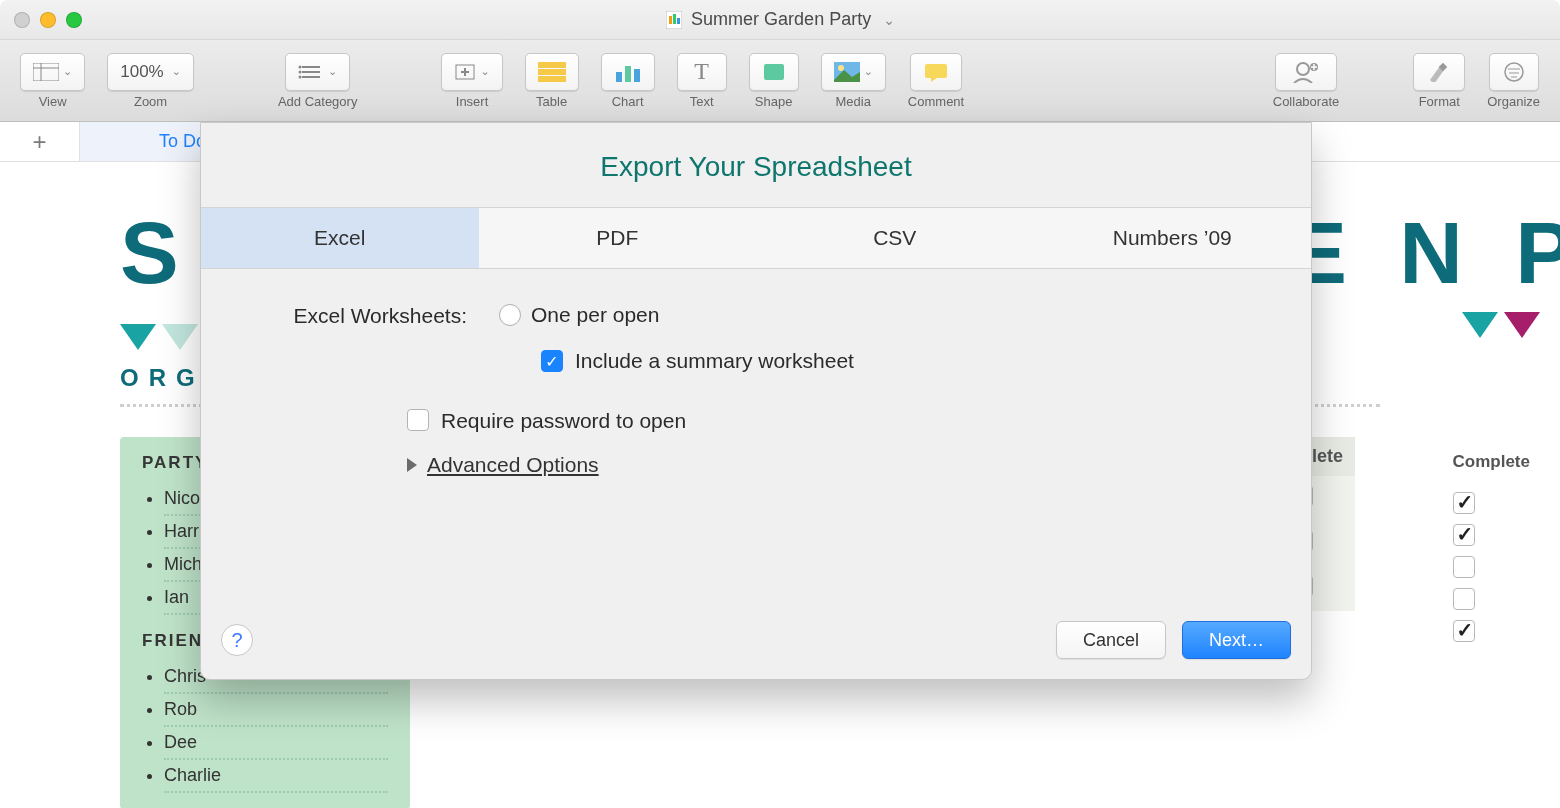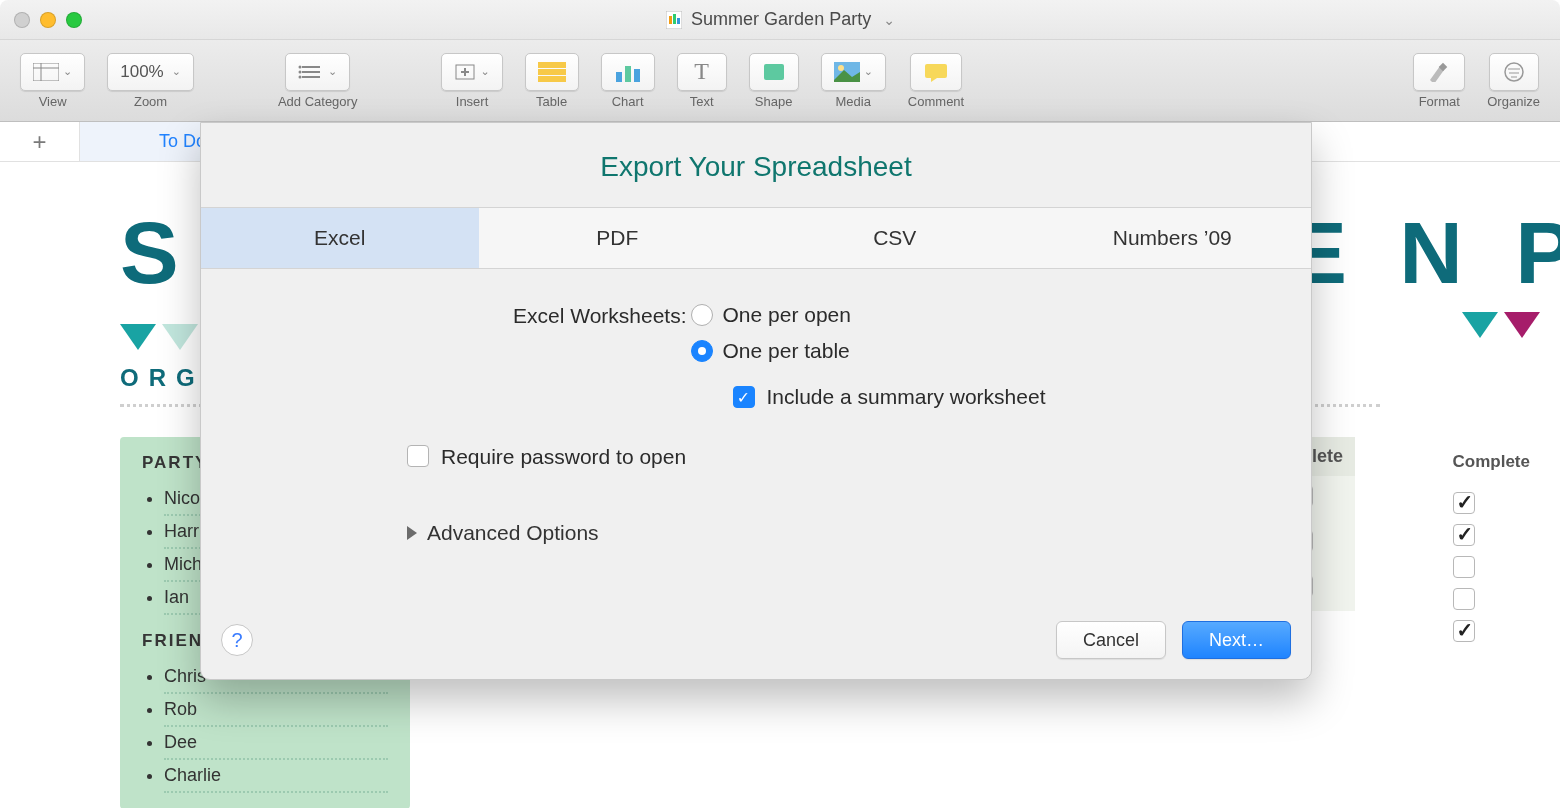--- a/index.html
+++ b/index.html
@@ -51,32 +51,32 @@
 .chkcell{display:inline-block;width:22px;height:22px;background:#fff;border:1px solid #b8b8b8;border-radius:4px;position:relative;}
 .chkcell.on::after{content:"✓";position:absolute;left:3px;top:-3px;font-size:20px;color:#222;font-weight:700;}
 
 
 .sheet{ position:absolute; left:200px; top:122px; width:1112px; height:558px; background:#f0f0f0; border:1px solid #c9c9c9; border-bottom-left-radius:10px; border-bottom-right-radius:10px; box-shadow:0 20px 40px rgba(0,0,0,.25); z-index:100;}
 .sheet h2{ text-align:center; font-size:28px; font-weight:500; color:#0f766e; padding:28px 0 24px 0;}
 .tabs{display:flex;border-top:1px solid #d4d4d4;border-bottom:1px solid #d4d4d4;background:#f6f6f6;}
 .tabs .tab{flex:1;text-align:center;padding:18px 0;font-size:21px;color:#333;position:relative;}
 .tabs .tab.active{background:#d4e2f4;}
 .sheet-body{padding:34px 46px 0 46px;font-size:21px;color:#2b2b2b;}
-.row{display:flex;align-items:flex-start;gap:4px;margin-bottom:8px;justify-content:center;}
+.row{display:flex;align-items:flex-start;gap:32px;margin-bottom:8px;}
 .row .lbl{width:220px;text-align:right;padding-top:1px;}
 .radiocol{display:flex;flex-direction:column;gap:12px;}
 .radio{display:flex;align-items:center;gap:10px;}
 .rdot{width:22px;height:22px;border-radius:50%;border:1.5px solid #b0b0b0;background:#fff;display:inline-block;position:relative;}
 .rdot.on{border-color:#1a84ff;background:#1a84ff;}
 .rdot.on::after{content:"";position:absolute;left:6px;top:6px;width:8px;height:8px;border-radius:50%;background:#fff;}
 .chkrow{display:flex;align-items:center;gap:12px;margin:10px 0 0 42px;}
 .chkbox{width:22px;height:22px;border-radius:4px;background:#fff;border:1px solid #b4b4b4;display:inline-flex;align-items:center;justify-content:center;}
 .chkbox.on{background:#1a84ff;border-color:#1a84ff;color:#fff;font-size:16px;}
 .simple-chk{display:flex;align-items:flex-start;gap:12px;margin:36px 0 0 160px;}
-.adv{display:flex;align-items:center;gap:10px;margin:52px 0 0 160px;color:#333;}
+.adv{display:flex;align-items:center;gap:10px;margin:20px 0 0 160px;color:#333;text-decoration:underline;}
 .adv .tri2{width:0;height:0;border-top:7px solid transparent;border-bottom:7px solid transparent;border-left:10px solid #6b6b6b;}
 .sheet-footer{position:absolute;bottom:20px;left:20px;right:20px;display:flex;align-items:center;gap:16px;}
 .helpbtn{width:32px;height:32px;border-radius:50%;background:#fff;border:1px solid #c7c7c7;color:#3a7cff;font-size:20px;display:flex;align-items:center;justify-content:center;}
 .pushbtn{height:38px;padding:0 26px;background:linear-gradient(#fff,#f4f4f4);border:1px solid #c7c7c7;border-radius:6px;font-size:18px;color:#333;display:flex;align-items:center;box-shadow:0 1px 1px rgba(0,0,0,.08);}
 .pushbtn.primary{background:linear-gradient(#57aaff,#1f84ff);border-color:#1f6fe0;color:#fff;}
 
 
 .bunting-r{position:absolute;right:20px;top:150px;display:flex;gap:6px;}
 .bunting-r .tri:nth-child(2){border-top-color:#a61d6a;}
 </style>
@@ -197,20 +197,32 @@
   <div class="toolbtn">
     <div class="iconbox">
         <svg width="26" height="20">
           <rect x="2" y="2" width="22" height="14" rx="2" fill="#f7d85a"></rect>
           <polygon points="8,16 8,20 14,16" fill="#f7d85a"></polygon>
         </svg>
       </div>
     <div class="label">Comment</div>
   </div>
   <div class="sep"></div>
+  <div class="toolbtn">
+    <div class="iconbox" style="min-width:62px;">
+        <svg width="28" height="22">
+          <circle cx="11" cy="8" r="6" fill="none" stroke="#999" stroke-width="2"></circle>
+          <path d="M2 22 Q11 14 20 22" fill="none" stroke="#999" stroke-width="2"></path>
+          <circle cx="22" cy="6" r="4" fill="#999"></circle>
+          <line x1="22" y1="3" x2="22" y2="9" stroke="#fff" stroke-width="1.5"></line>
+          <line x1="19" y1="6" x2="25" y2="6" stroke="#fff" stroke-width="1.5"></line>
+        </svg>
+      </div>
+    <div class="label">Collaborate</div>
+  </div>
   <div style="width:30px;"></div>
   <div class="toolbtn">
     <div class="iconbox">
         <svg width="26" height="20">
           <polygon points="4,18 14,4 18,8 8,22" fill="#bbb"></polygon>
           <rect x="14" y="2" width="6" height="6" fill="#999" transform="rotate(45 17 5)"></rect>
         </svg>
       </div>
     <div class="label">Format</div>
   </div>
@@ -323,24 +335,20 @@
       <div class="tab">Numbers ’09</div>
     </div>
   <div class="sheet-body">
     <div class="row">
       <div class="lbl">Excel Worksheets:</div>
       <div class="radiocol">
         <label class="radio">
           <span class="rdot" id="r1"></span>
           <span>One per open</span>
         </label>
-        <label class="radio">
-          <span class="rdot on" id="r2"></span>
-          <span>One per table</span>
-        </label>
         <label class="chkrow">
           <span class="chkbox on" id="sum-chk">✓</span>
           <span>Include a summary worksheet</span>
         </label>
       </div>
     </div>
     <label class="simple-chk">
       <span class="chkbox" id="pw-chk"></span>
       <span>Require password to open</span>
     </label>

